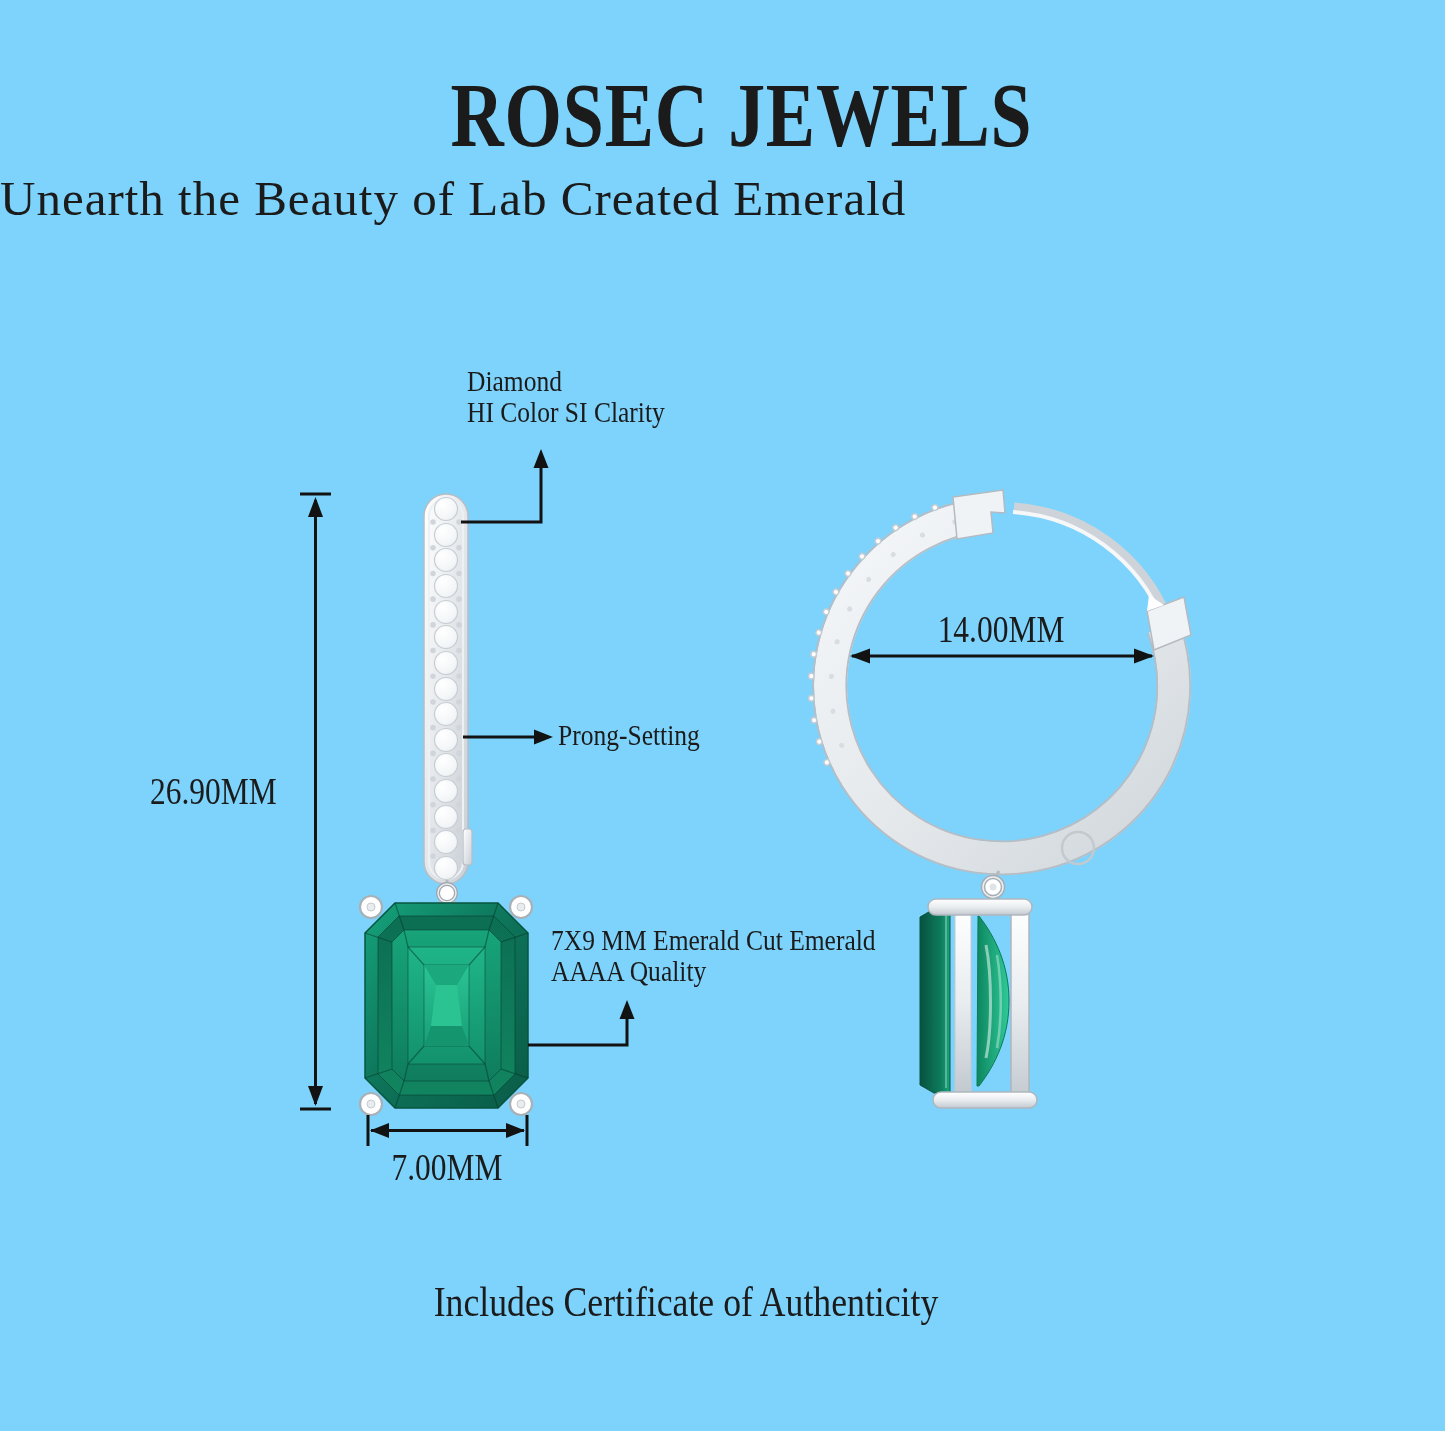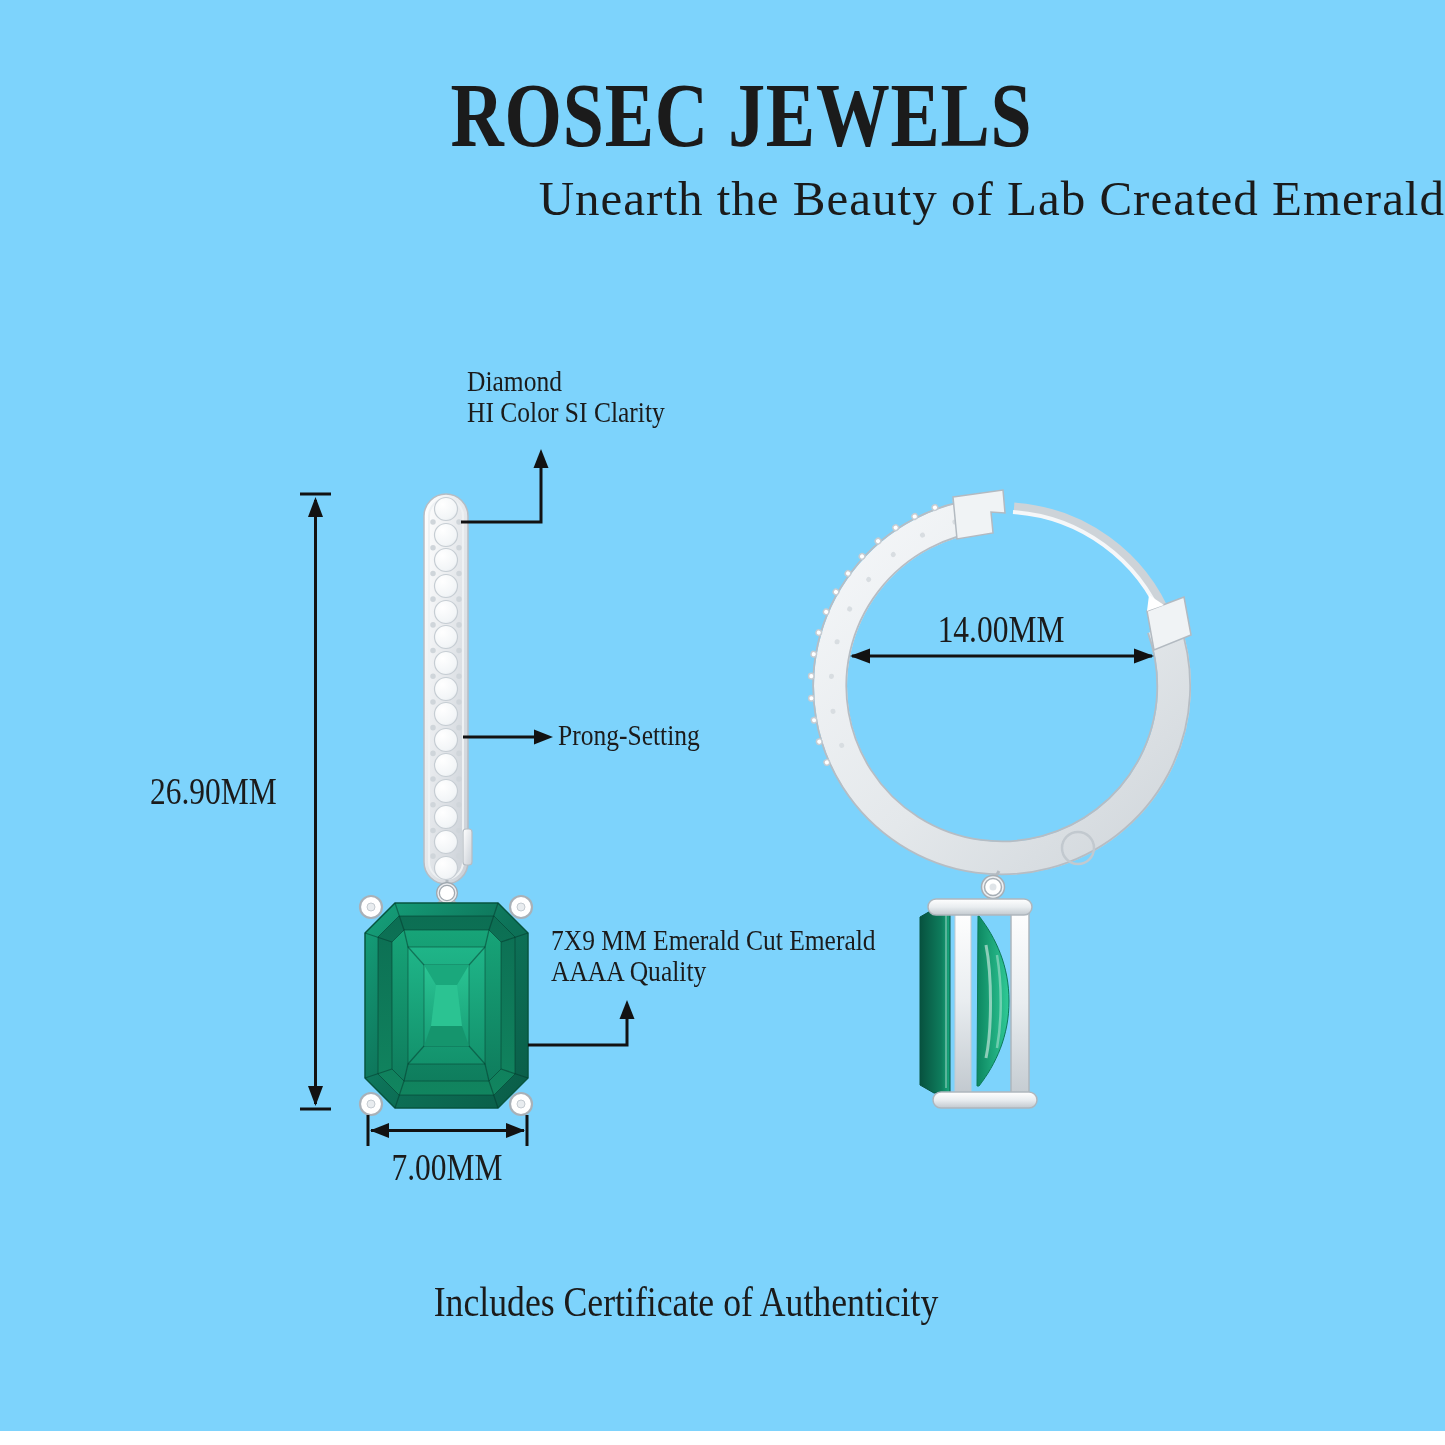--- a/index.html
+++ b/index.html
@@ -1,21 +1,21 @@
 <!DOCTYPE html>
 <html><head>
 <meta charset="utf-8">
 <style>
   html,body{margin:0;padding:0;background:#ffffff;}
   .stage{position:relative;width:1445px;height:1431px;background:#7dd3fc;overflow:hidden;
          font-family:"Liberation Serif","DejaVu Serif",serif;color:#1b1b1b;}
   .abs{position:absolute;}
   .title{top:64px;left:38px;width:1407px;text-align:center;font-size:90px;font-weight:bold;
          letter-spacing:1px;transform:scaleX(0.82);}
-  .subtitle{top:170px;left:0;width:1445px;text-align:right;font-size:49px;letter-spacing:1px;}
+  .subtitle{top:170px;left:0;width:1445px;text-align:left;font-size:49px;letter-spacing:1px;}
   .callout{font-size:29px;line-height:1.08;transform:scaleX(0.88);transform-origin:left top;}
   .c-diamond{left:467px;top:366px;}
   .c-prong{left:558px;top:720px;}
   .c-stone{left:551px;top:925px;}
   .meas{font-size:37px;transform:scaleX(0.85);}
   .m-height{left:150px;top:770px;transform-origin:left top;}
   .m-width{left:357px;top:1146px;width:180px;text-align:center;transform-origin:center top;}
   .m-diam{left:891px;top:608px;width:220px;text-align:center;transform-origin:center top;}
   .footer{top:1278px;left:0;width:1372px;text-align:center;font-size:42px;transform:scaleX(0.85);}
 </style>

